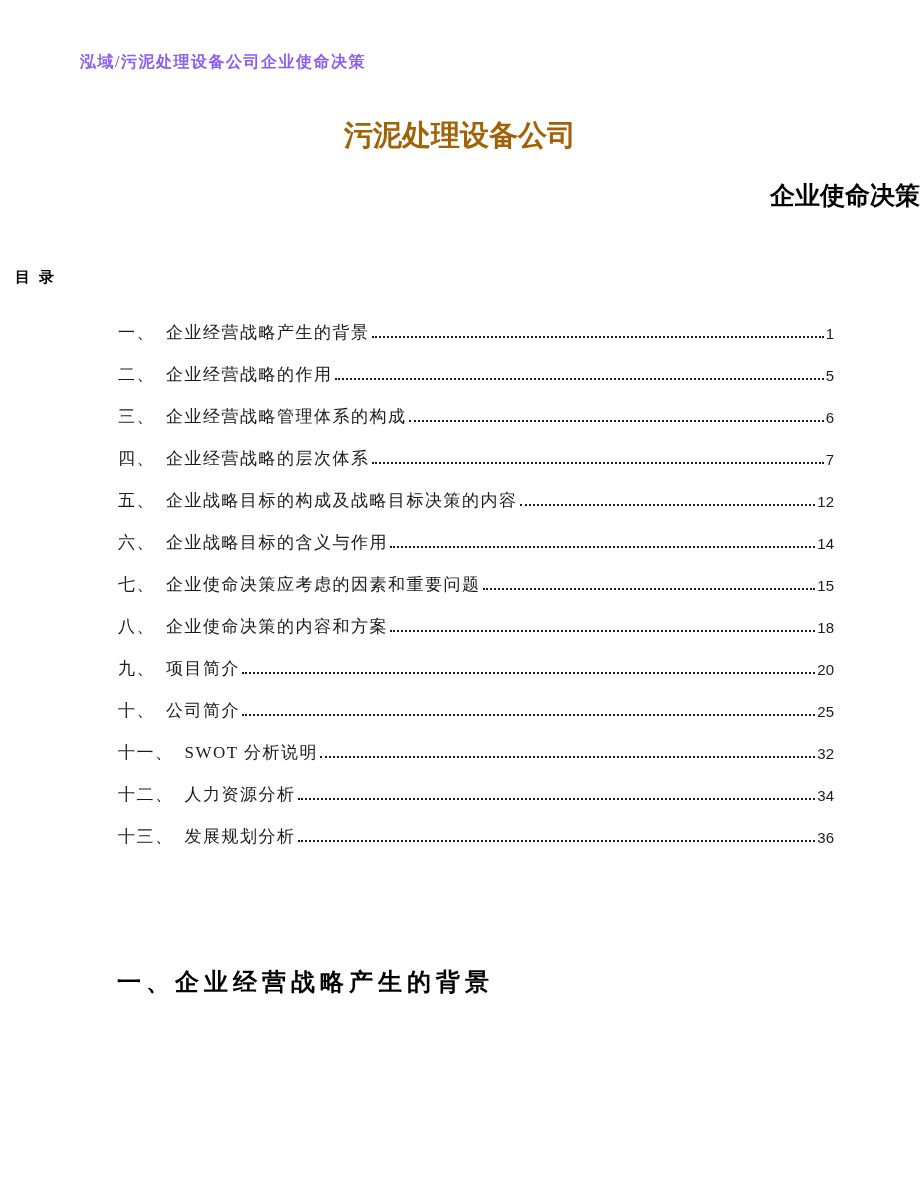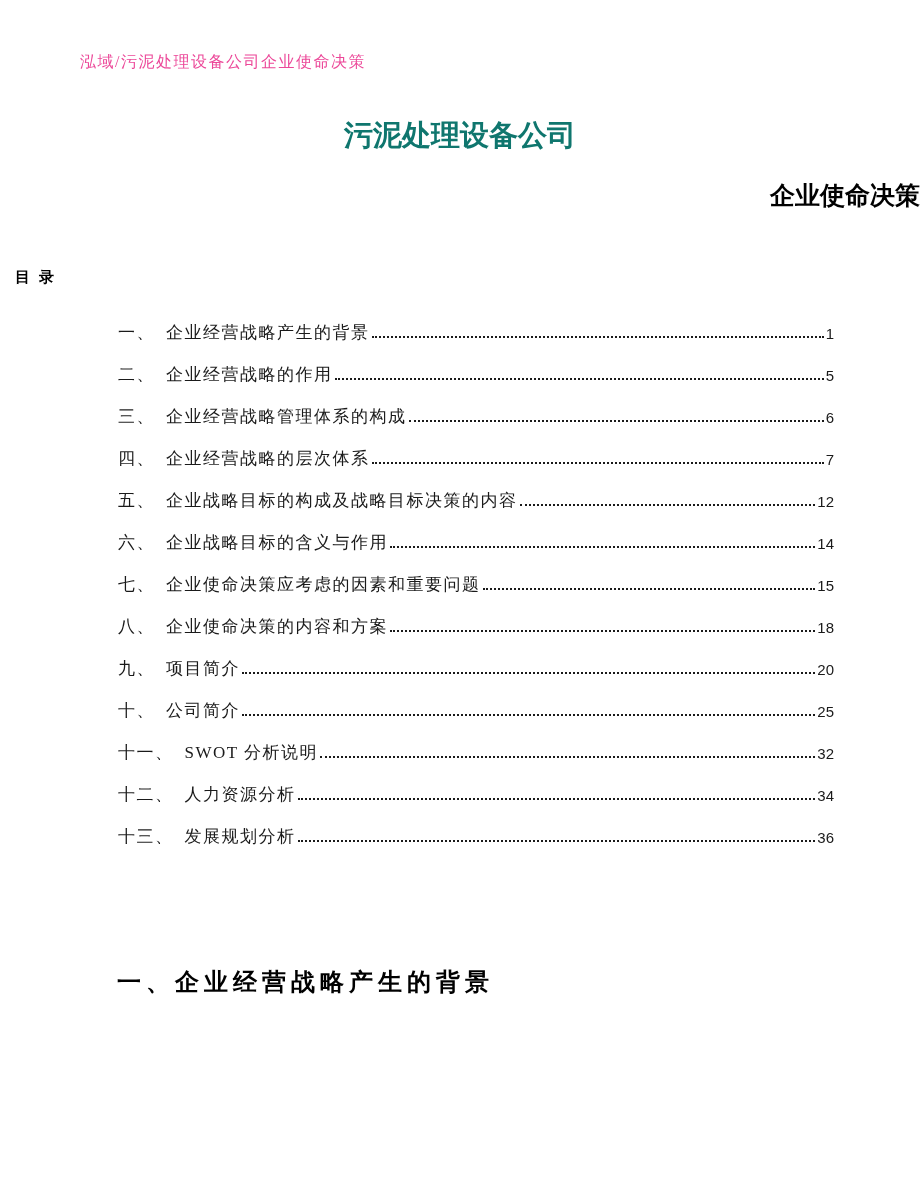--- a/index.html
+++ b/index.html
@@ -15,33 +15,34 @@
     overflow: hidden;
     font-family: "Liberation Serif", serif;
     color: #111111;
   }
   .doc-header {
     position: absolute;
     top: 52px;
     left: 80px;
     font-size: 16px;
     letter-spacing: 1.5px;
-    color: #ec4899;
+    color: #8b5cf6;
+    font-weight: bold;
   }
   .title-line1 {
     position: absolute;
     top: 116px;
     left: 0;
     width: 100%;
     text-align: center;
     margin: 0;
     font-family: "Liberation Sans", sans-serif;
     font-weight: 700;
     font-size: 29px;
-    color: #0f766e;
+    color: #a16207;
   }
   .title-line2 {
     position: absolute;
     top: 179px;
     left: 0;
     width: 100%;
     text-align: right;
     margin: 0;
     font-family: "Liberation Sans", sans-serif;
     font-weight: 700;

